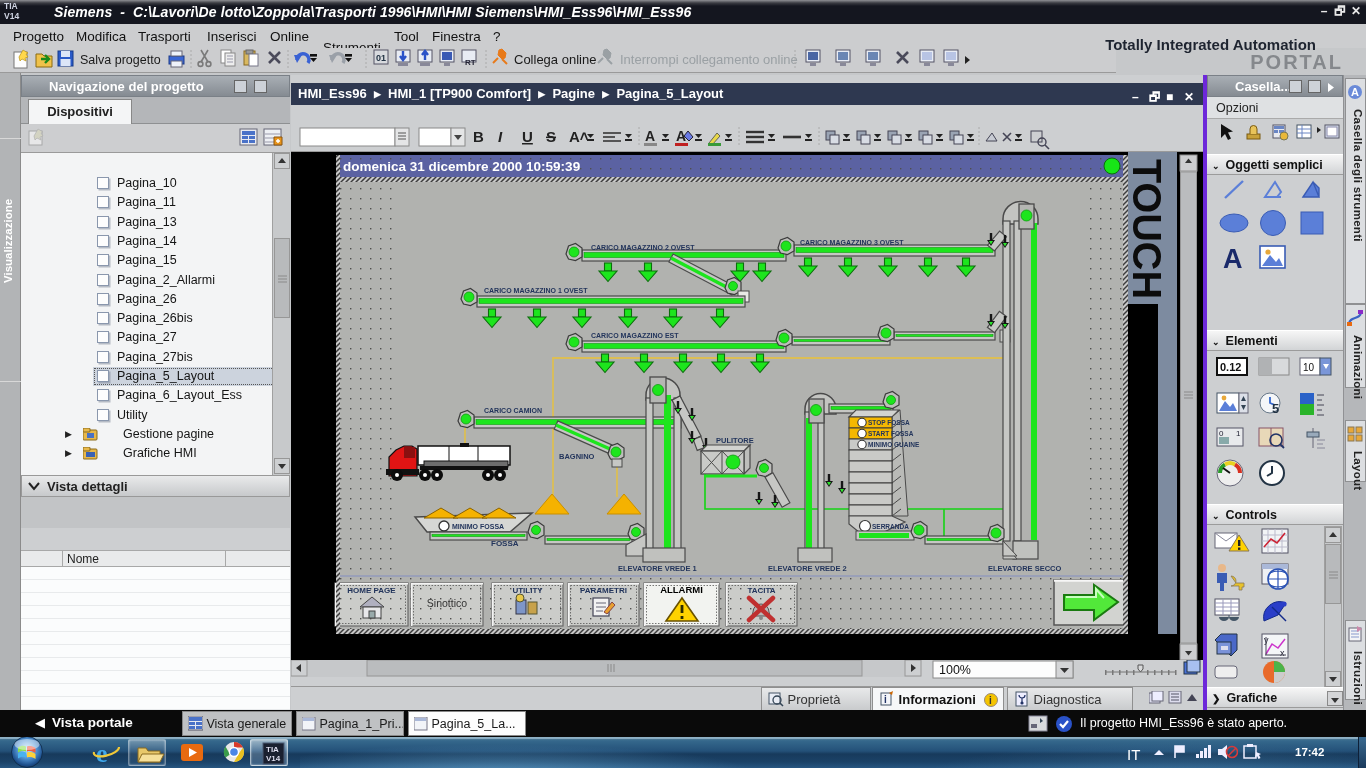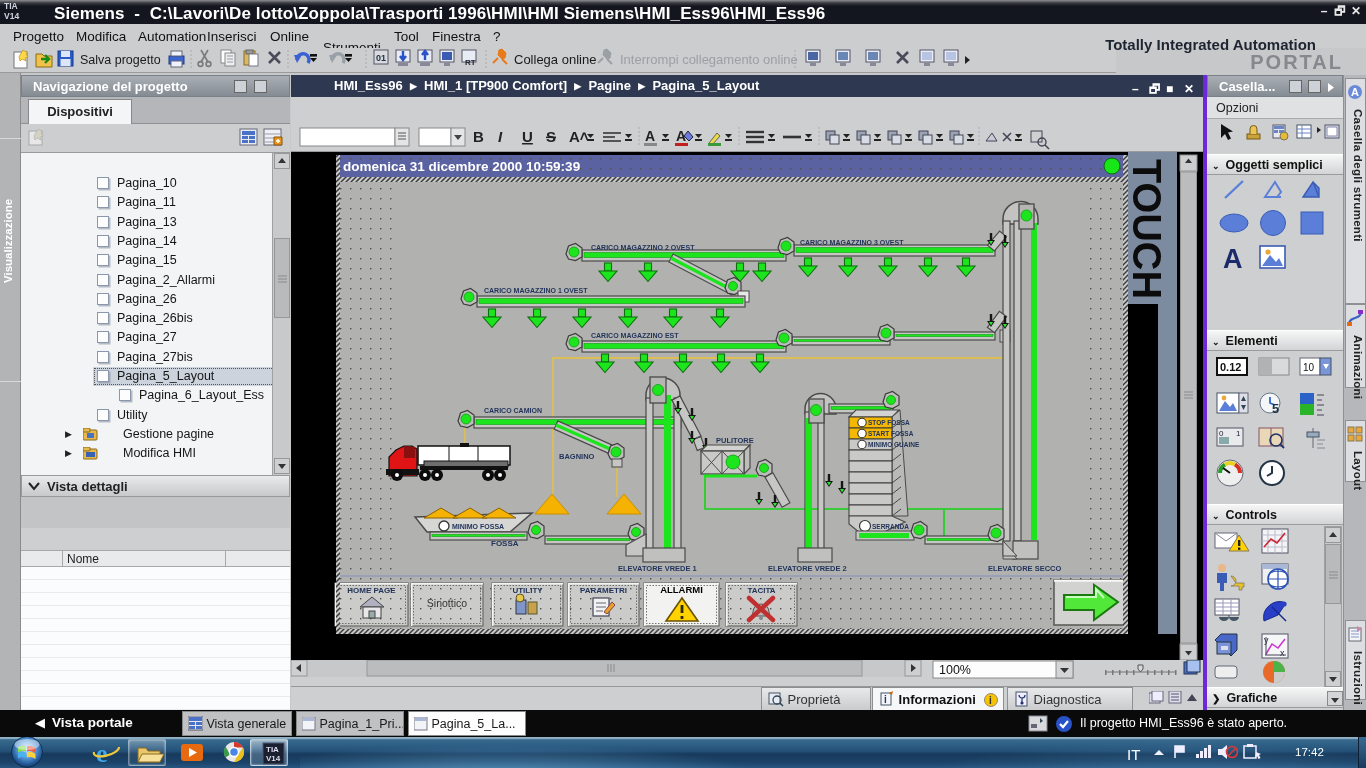--- a/index.html
+++ b/index.html
@@ -1,47 +1,47 @@
 <!DOCTYPE html>
 <html><head><meta charset="utf-8">
 <style>
 *{margin:0;padding:0;box-sizing:border-box;}
 html,body{width:1366px;height:768px;overflow:hidden;font-family:"Liberation Sans",sans-serif;}
 .ab{position:absolute;}
 #root{position:relative;width:1366px;height:768px;background:#c6c8ca;}
 #titlebar{left:0;top:0;width:1366px;height:24px;background:linear-gradient(#8f9094 0px,#3a3b42 3px,#14161f 6px,#14161f 100%);color:#fff;}
-#titlebar .t{position:absolute;left:54px;top:4px;font-size:17px;font-weight:bold;letter-spacing:0.1px;}
+#titlebar .t{position:absolute;left:54px;top:4px;font-size:14px;font-weight:bold;letter-spacing:0.1px;font-style:italic;}
 #tialogo{position:absolute;left:4px;top:1px;width:26px;height:22px;color:#cfd4e2;font-size:8.5px;font-weight:bold;line-height:1.2;}
 .winbtn{position:absolute;top:5px;width:14px;height:13px;color:#e8e8e8;font-size:12px;line-height:12px;text-align:center;font-weight:bold;}
 #menubar{left:0;top:24px;width:1366px;height:24px;background:#cccdcf;color:#111;font-size:13.5px;}
 #menubar span{position:absolute;top:5px;text-align:right;}
 #toolbar{left:0;top:48px;width:1116px;height:25px;background:#cccdcf;border-bottom:1px solid #9a9a9a;}
 #tiatext{right:50px;top:36px;text-align:right;color:#1e2430;font-size:15px;font-weight:bold;}
 #tiatext .p{color:#85888c;font-size:20px;letter-spacing:2px;margin-top:-2px;margin-right:-27px;}
 #lstrip{left:0;top:73px;width:21px;height:637px;background:#b2b4b6;border-right:1px solid #8b8b8b;}
 #lstrip .txt{position:absolute;left:2px;top:90px;width:17px;color:#fff;font-weight:bold;font-size:11.5px;writing-mode:vertical-rl;transform:rotate(180deg);height:120px;}
 #lpanel{left:21px;top:75px;width:269px;height:635px;background:#c6c8ca;}
-.phead{position:absolute;left:0;width:100%;height:22px;background:linear-gradient(#a9afb5,#858b92);color:#fff;font-weight:bold;font-size:13px;line-height:21px;padding-left:11px;border:1px solid #7a8087;}
+.phead{position:absolute;left:0;width:100%;height:22px;background:linear-gradient(#a9afb5,#858b92);color:#fff;font-weight:bold;font-size:13px;line-height:21px;padding-left:27px;border:1px solid #7a8087;}
 .phead .hic{position:absolute;top:4px;width:13px;height:13px;background:#cdd2d8;border:1px solid #666;}
 #devtab{left:0;top:22px;width:269px;height:27px;background:#b4b6b9;border-bottom:1px solid #8e9092;}
 #devtab .tab{position:absolute;left:7px;top:2px;width:104px;height:25px;background:#f4f5f6;border:1px solid #888;border-bottom:none;font-size:13px;font-weight:bold;color:#222;text-align:center;line-height:24px;}
 #ltools{left:0;top:49px;width:269px;height:29px;background:#cdced0;border-bottom:1px solid #9a9a9a;}
 #tree{left:0;top:78px;width:251px;height:322px;background:#f3f4f5;overflow:hidden;font-size:12.5px;color:#151515;}
 .trow{position:absolute;left:0;width:100%;height:19px;line-height:19px;}
 .trow .cb{position:absolute;left:76px;top:3px;width:12px;height:12px;background:#fdfdfd;border:1px solid #8a97ad;box-shadow:1.5px 1.5px 0 rgba(120,130,150,0.5);}
 .trow .exp{position:absolute;left:44px;top:0px;font-size:9px;color:#222;}
 .trow .fold{position:absolute;left:62px;top:3px;}
 .trow .lab{position:absolute;left:96px;top:0;}
 #treesb{left:251px;top:78px;width:18px;height:322px;background:#c7c9cb;border-left:1px solid #a0a0a0;}
 .sbbtn{position:absolute;left:1px;width:16px;height:16px;background:#cdcfd1;border:1px solid #979797;}
 .sbthumb{position:absolute;left:1px;width:16px;background:#b8babc;border:1px solid #979797;}
 #vdet{left:0;top:400px;width:269px;height:235px;}
 #nomehdr{left:0;top:75px;width:269px;height:17px;background:#e9eaeb;border-top:1px solid #a8a8a8;border-bottom:1px solid #a8a8a8;font-size:12px;color:#222;}
 #editor{left:291px;top:75px;width:912px;height:635px;background:#cdcfd1;}
-#crumb{left:0;top:0;width:1022px;height:22px;background:#2e3850;color:#fff;font-size:13px;font-weight:bold;line-height:22px;padding-left:36px;}
+#crumb{left:0;top:8px;width:1022px;height:22px;background:#2e3850;color:#fff;font-size:13px;font-weight:bold;line-height:22px;}
 #crumb .sep{font-size:9px;position:relative;top:-1px;}
 #crumb .wb{position:absolute;top:3px;color:#fff;font-weight:bold;font-size:12px;}
 #fmtbar{left:0;top:48px;width:912px;height:29px;background:#cdcfd1;border-bottom:1px solid #9a9a9a;}
 #canvas{left:0;top:77px;width:912px;height:508px;background:#000;}
 #zoomrow{left:0;top:585px;width:912px;height:26px;}
 #tabsrow{left:0;top:611px;width:912px;height:24px;background:#cdcfd1;border-top:1px solid #979797;}
 .btab{position:absolute;top:0px;height:24px;white-space:nowrap;background:linear-gradient(#e8e9ea,#c9cbcd);border:1px solid #8f8f8f;font-size:13px;color:#333;}
 .btab.act{background:#f6f7f8;font-weight:bold;color:#111;}
 #rpanel{left:1203px;top:75px;width:140px;height:635px;background:#cdcfd1;border-left:4px solid #6d28d9;}
 .sect{position:absolute;left:0;width:140px;height:21px;background:linear-gradient(#f6f6f6,#d2d4d6);border-top:1px solid #fff;border-bottom:1px solid #9b9b9b;font-size:12.5px;font-weight:bold;color:#111;line-height:20px;}
@@ -60,21 +60,21 @@
 <div class="ab" id="titlebar">
   <div id="tialogo">TIA<br>V14</div>
   <div class="t">Siemens&nbsp; -&nbsp; C:\Lavori\De lotto\Zoppola\Trasporti 1996\HMI\HMI Siemens\HMI_Ess96\HMI_Ess96</div>
   <div class="winbtn" style="left:1317px;">–</div>
   <div class="winbtn" style="left:1333px;">🗗︎</div>
   <div class="winbtn" style="left:1349px;">✕</div>
 </div>
 <div class="ab" id="menubar">
   <span style="left:13px;">Progetto</span>
       <span style="left:76px;">Modifica</span>
-      <span style="left:138px;">Automation</span>
+      <span style="left:138px;">Trasporti</span>
       <span style="left:207px;">Inserisci</span>
       <span style="left:270px;">Online</span>
       <span style="left:323px;margin-top:11px;">Strumenti</span>
       <span style="left:394px;">Tool</span>
       <span style="left:432px;">Finestra</span>
       <span style="left:493px;">?</span>
 </div>
 <div class="ab" id="toolbar"><svg width="1366" height="24">
         <g transform="translate(14,2)">
           <rect x="0" y="2" width="13" height="16" fill="#fdfdfd" stroke="#777"></rect>
@@ -273,21 +273,21 @@
         </div>
 <div class="trow" style="top:194.70000000000002px;">
           <span class="cb"></span>
           <span class="lab" style="left:96px;">Pagina_27bis</span>
         </div>
 <div class="trow" style="top:214.00000000000003px;">
           <span style="position:absolute;left:72px;top:0;width:182px;height:19px;background:#ccd3dd;outline:1px dotted #555;outline-offset:-2px;"></span>
           <span class="cb"></span>
           <span class="lab" style="left:96px;">Pagina_5_Layout</span>
         </div>
-<div class="trow" style="top:233.30000000000004px;margin-left:22px;">
+<div class="trow" style="top:233.30000000000004px;">
           <span class="cb"></span>
           <span class="lab" style="left:96px;">Pagina_6_Layout_Ess</span>
         </div>
 <div class="trow" style="top:252.60000000000005px;">
           <span class="cb"></span>
           <span class="lab" style="left:96px;">Utility</span>
         </div>
 <div class="trow" style="top:271.90000000000003px;">
           <span class="exp">▶</span>
           <svg class="fold" width="16" height="13">
@@ -297,21 +297,21 @@
           </svg>
           <span class="lab" style="left:102px;">Gestione pagine</span>
         </div>
 <div class="trow" style="top:291.20000000000005px;">
           <span class="exp">▶</span>
           <svg class="fold" width="16" height="13">
             <rect x="0" y="2" width="14" height="10" rx="1" fill="#e8b84a" stroke="#8a6a1a"></rect>
             <rect x="0" y="0" width="7" height="4" rx="1" fill="#e8b84a" stroke="#8a6a1a"></rect>
             <rect x="3" y="5" width="9" height="5" fill="#3a62b4"></rect>
           </svg>
-          <span class="lab" style="left:102px;">Modifica HMI</span>
+          <span class="lab" style="left:102px;">Grafiche HMI</span>
         </div>
       </div>
   <div class="ab" id="treesb">
     <div class="sbbtn" style="top:0;"><svg width="14" height="14">
             <path d="M3,9 L11,9 L7,4 Z" fill="#333"></path>
           </svg></div>
     <div class="sbbtn" style="top:305px;"><svg width="14" height="14">
             <path d="M3,5 L11,5 L7,10 Z" fill="#333"></path>
           </svg></div>
     <div class="sbthumb" style="top:85px;height:80px;"><svg width="14" height="80">
@@ -1142,16 +1142,16 @@
 <svg class="ab" style="left:1218px;top:8px;" width="20" height="14">
         <path d="M0,4 h4 l5,-4 v14 l-5,-4 h-4 Z" fill="#eef"></path>
         <circle cx="14" cy="7" r="5.5" fill="none" stroke="#d83a3a" stroke-width="1.6"></circle>
         <line x1="10" y1="11" x2="18" y2="3" stroke="#d83a3a" stroke-width="1.6"></line>
       </svg>
 <svg class="ab" style="left:1243px;top:7px;" width="18px" height="16">
         <rect x="1" y="2" width="12" height="12" fill="none" stroke="#eef" stroke-width="1.5"></rect>
         <rect x="4" y="0" width="6" height="3" fill="#eef"></rect>
         <path d="M13,8 l5,2 -2,1 1.5,3 -2,1 -1.5,-3 -2,2 Z" fill="#eef"></path>
       </svg>
-<span class="ab" style="left:1295px;top:9px;color:#fff;font-size:11.5px;">17:42</span>
+<span class="ab" style="left:1295px;top:9px;color:#fff;font-size:11.5px;font-weight:bold;">17:42</span>
 <div class="ab" style="left:1358px;top:0;width:8px;height:31px;background:linear-gradient(#3a6a90,#1a3a5c);border-left:1px solid #0e2038;"></div>
     </div>
 </div>
 
 </body></html>

